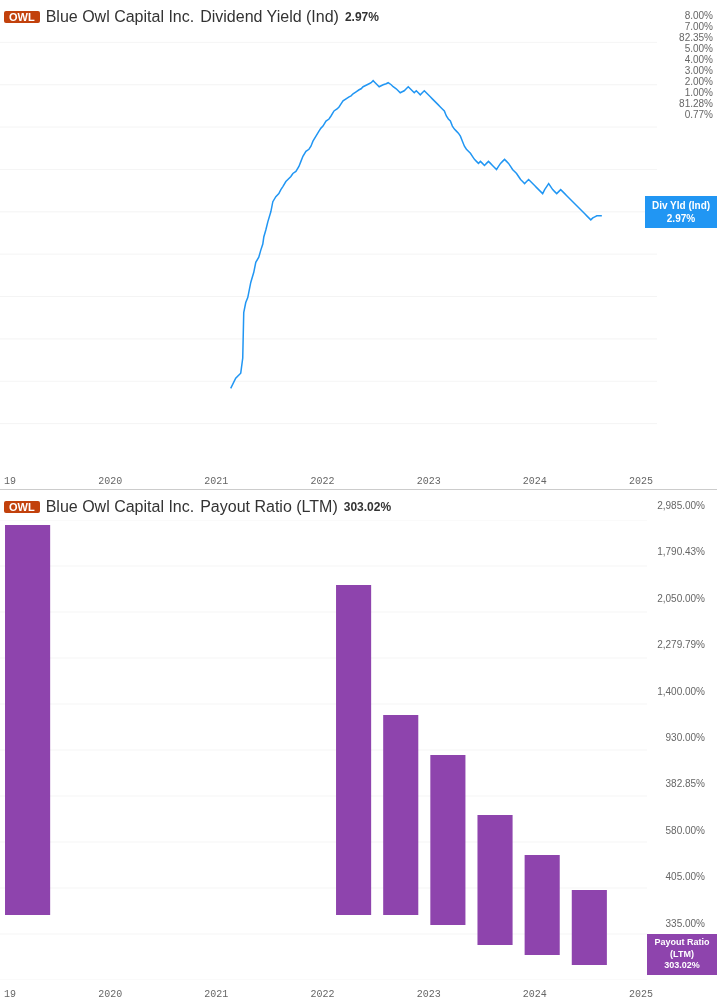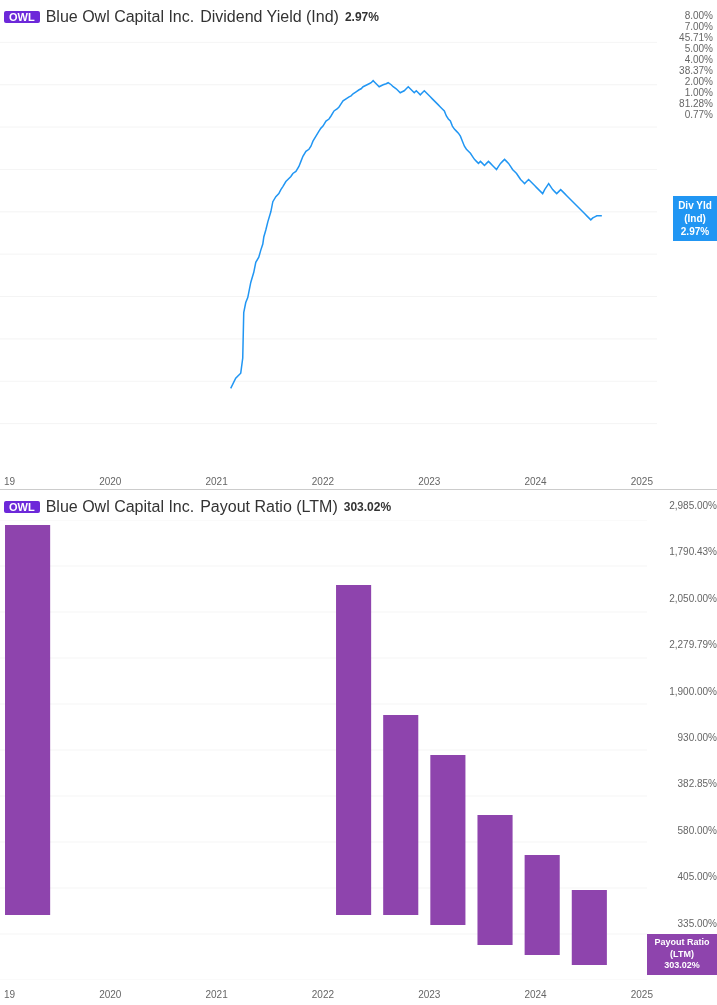--- a/index.html
+++ b/index.html
@@ -31,21 +31,21 @@
       position: absolute;
       top: 8px;
       left: 4px;
       display: flex;
       align-items: center;
       gap: 6px;
       z-index: 10;
     }
 
     .ticker-badge {
-      background: #6d28d9;
+      background: #c2410c;
       color: #fff;
       font-size: 11px;
       font-weight: bold;
       padding: 0 5px;
       border-radius: 2px;
     }
 
     .chart-title {
       font-size: 16px;
       color: #333;
@@ -94,20 +94,21 @@
     }
 
     
     .x-axis {
       position: absolute;
       bottom: 2px;
       left: 4px;
       right: 64px;
       display: flex;
       justify-content: space-between;
+      font-family: Liberation Mono, monospace;
     }
 
     .x-label {
       font-size: 10px;
       color: #666;
     }
 
     
     .bottom-chart {
       position: relative;
@@ -118,21 +119,21 @@
 
     .y-axis-bottom {
       position: absolute;
       right: 0;
       top: 0;
       width: 70px;
       height: 100%;
       display: flex;
       flex-direction: column;
       justify-content: space-between;
-      padding: 10px 0 30px 0;
+      padding: 10px 12px 30px 0;
       align-items: flex-end;
     }
   </style>
 </head>
 <body>
 
 <div class="chart-container">
 
   <div class="top-chart">
 
@@ -326,31 +327,31 @@
           591,216
           593,215
           595,214
           600,214
         "></polyline>
     </svg>
 
     <div class="y-axis-top">
       <span class="y-label">8.00%</span>
       <span class="y-label">7.00%</span>
-      <span class="y-label">45.71%</span>
+      <span class="y-label">82.35%</span>
       <span class="y-label">5.00%</span>
       <span class="y-label">4.00%</span>
-      <span class="y-label">38.37%</span>
+      <span class="y-label">3.00%</span>
       <span class="y-label">2.00%</span>
       <span class="y-label">1.00%</span>
       <span class="y-label">81.28%</span>
       <span class="y-label">0.77%</span>
     </div>
 
-    <div class="axis-label-badge" style="top: 196px; width: 44px;">
+    <div class="axis-label-badge" style="top: 196px; width: 72px;">
       <span>Div Yld (Ind)</span><br>
       <span>2.97%</span>
     </div>
 
     <div class="x-axis">
       <span class="x-label">19</span>
       <span class="x-label">2020</span>
       <span class="x-label">2021</span>
       <span class="x-label">2022</span>
       <span class="x-label">2023</span>
@@ -395,21 +396,21 @@
       <rect x="523" y="335" width="35" height="100" fill="#8e44ad"></rect>
 
       <rect x="570" y="370" width="35" height="75" fill="#8e44ad"></rect>
     </svg>
 
     <div class="y-axis-bottom">
       <span class="y-label">2,985.00%</span>
       <span class="y-label">1,790.43%</span>
       <span class="y-label">2,050.00%</span>
       <span class="y-label">2,279.79%</span>
-      <span class="y-label">1,900.00%</span>
+      <span class="y-label">1,400.00%</span>
       <span class="y-label">930.00%</span>
       <span class="y-label">382.85%</span>
       <span class="y-label">580.00%</span>
       <span class="y-label">405.00%</span>
       <span class="y-label">335.00%</span>
       <span class="y-label">260.00%</span>
     </div>
 
     <div class="axis-label-badge purple" style="bottom: 30px; width: 70px; font-size:9px; padding:3px 3px;">
       <span>Payout Ratio (LTM)</span><br>

